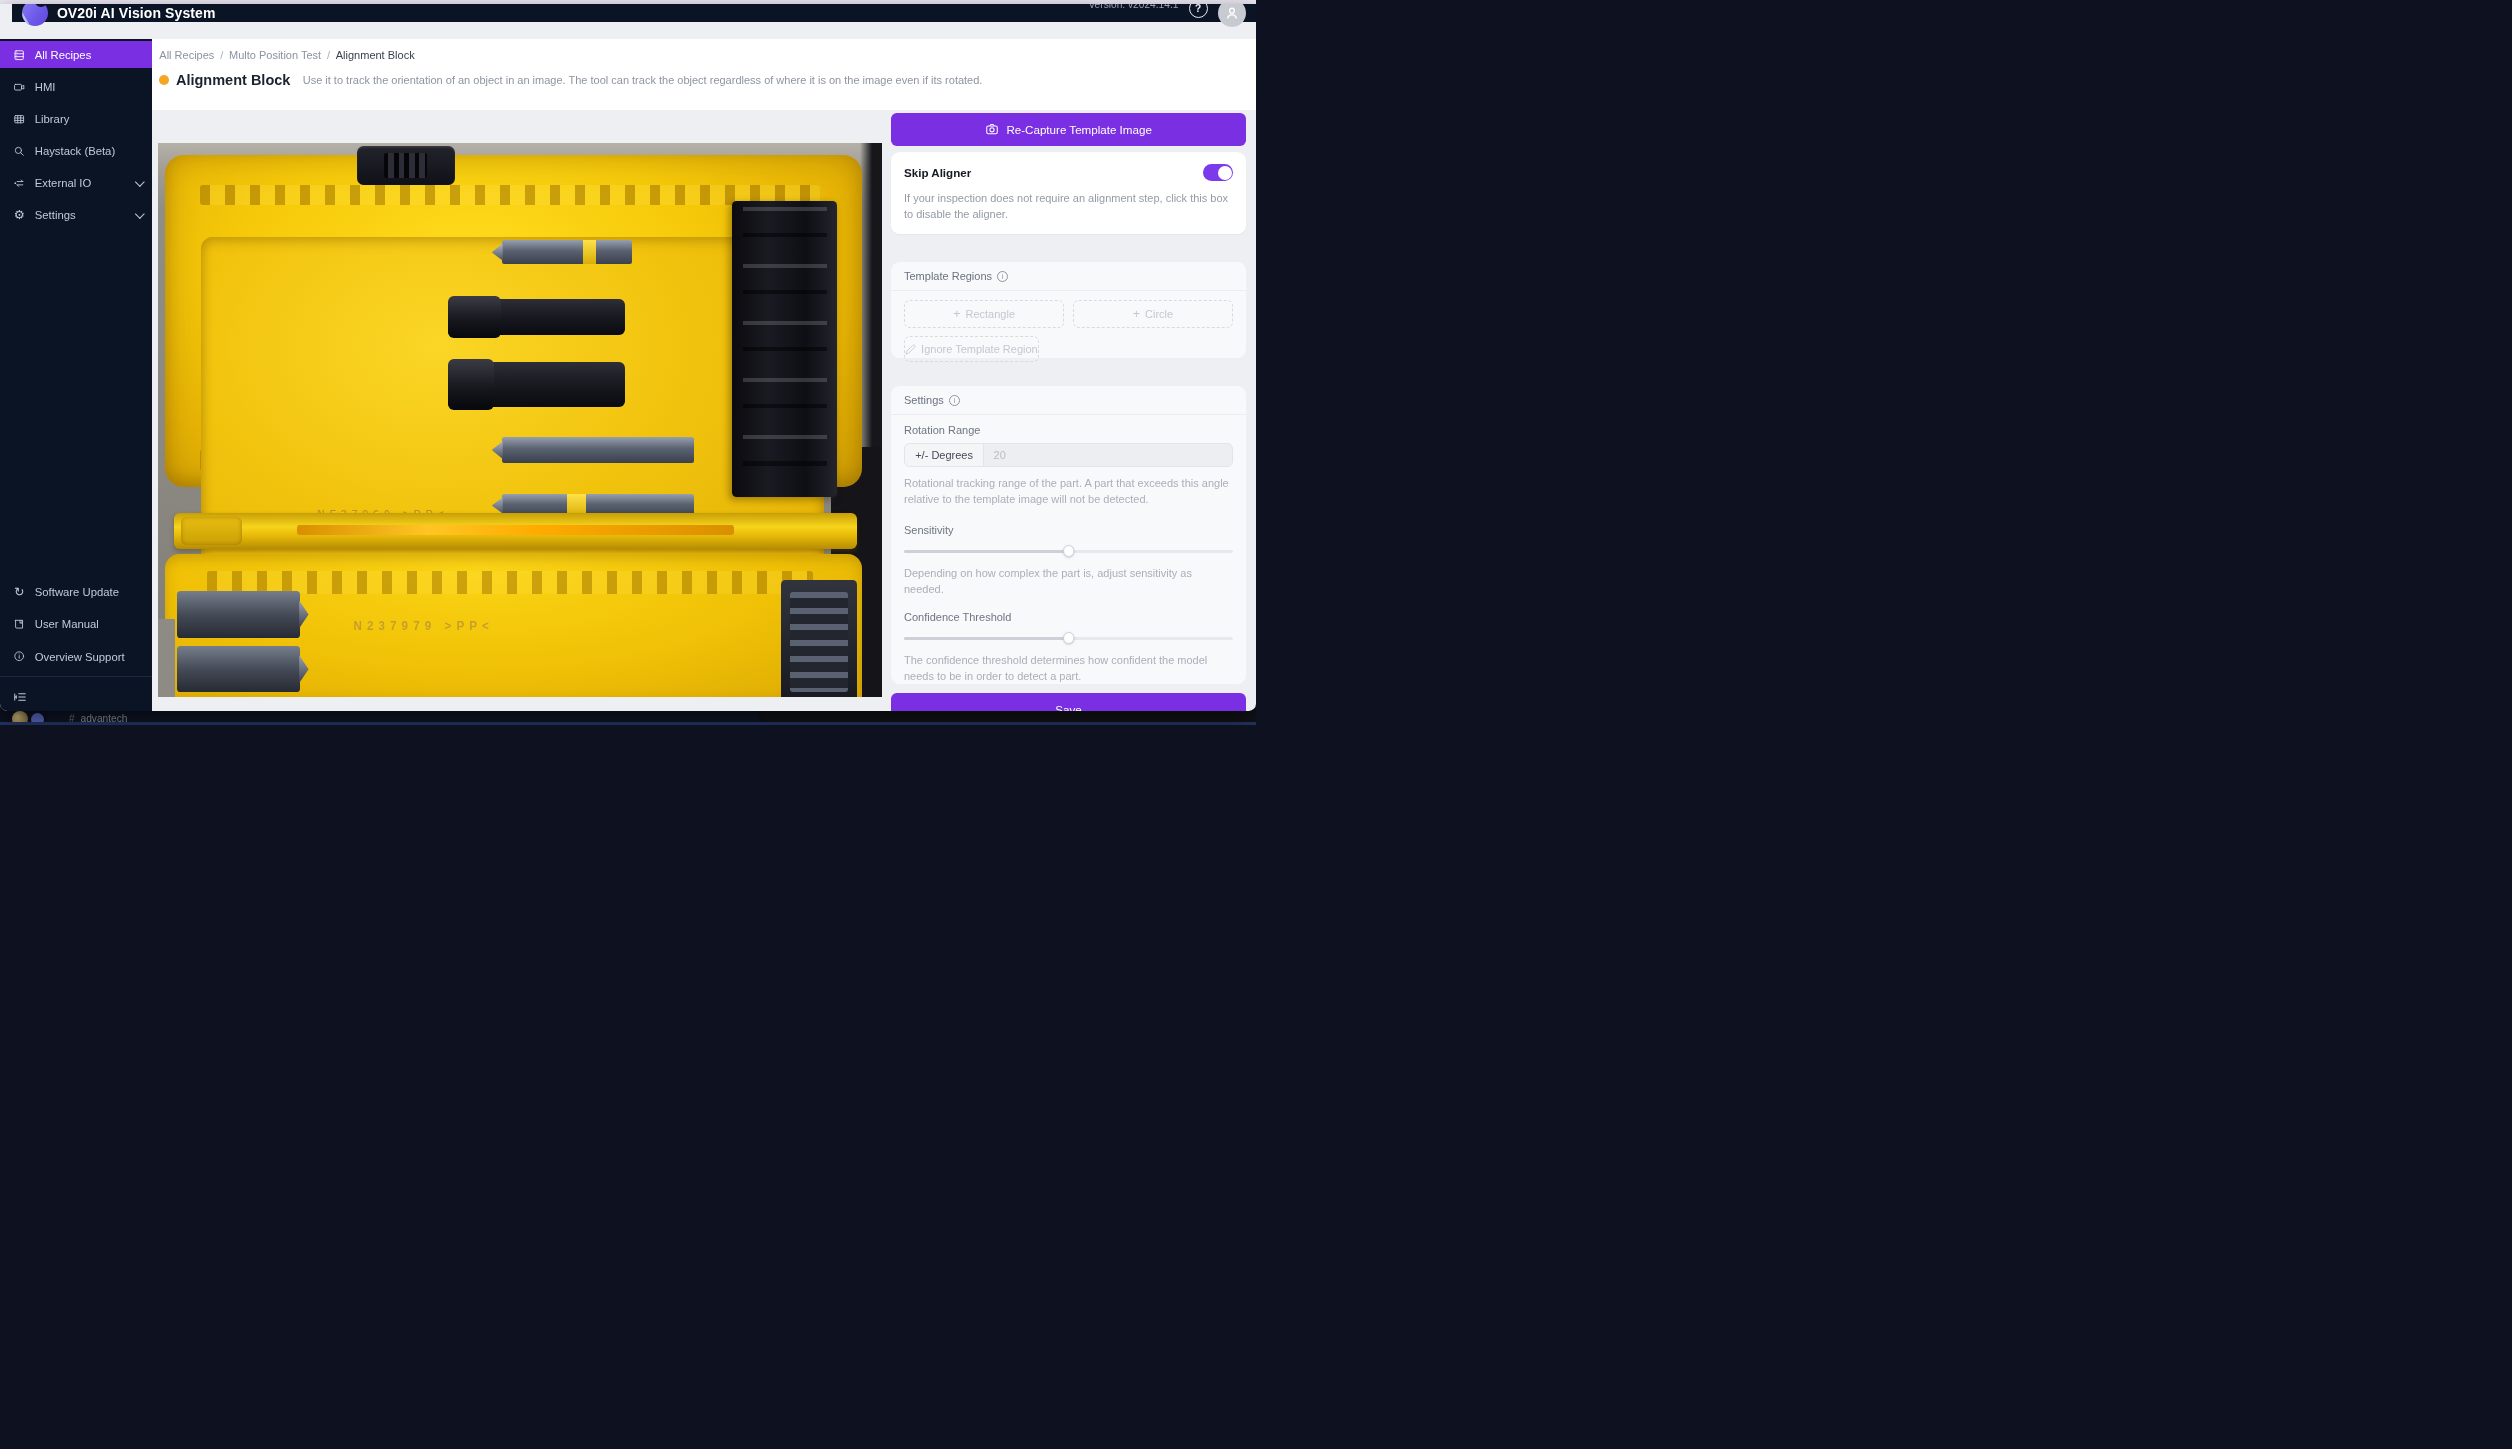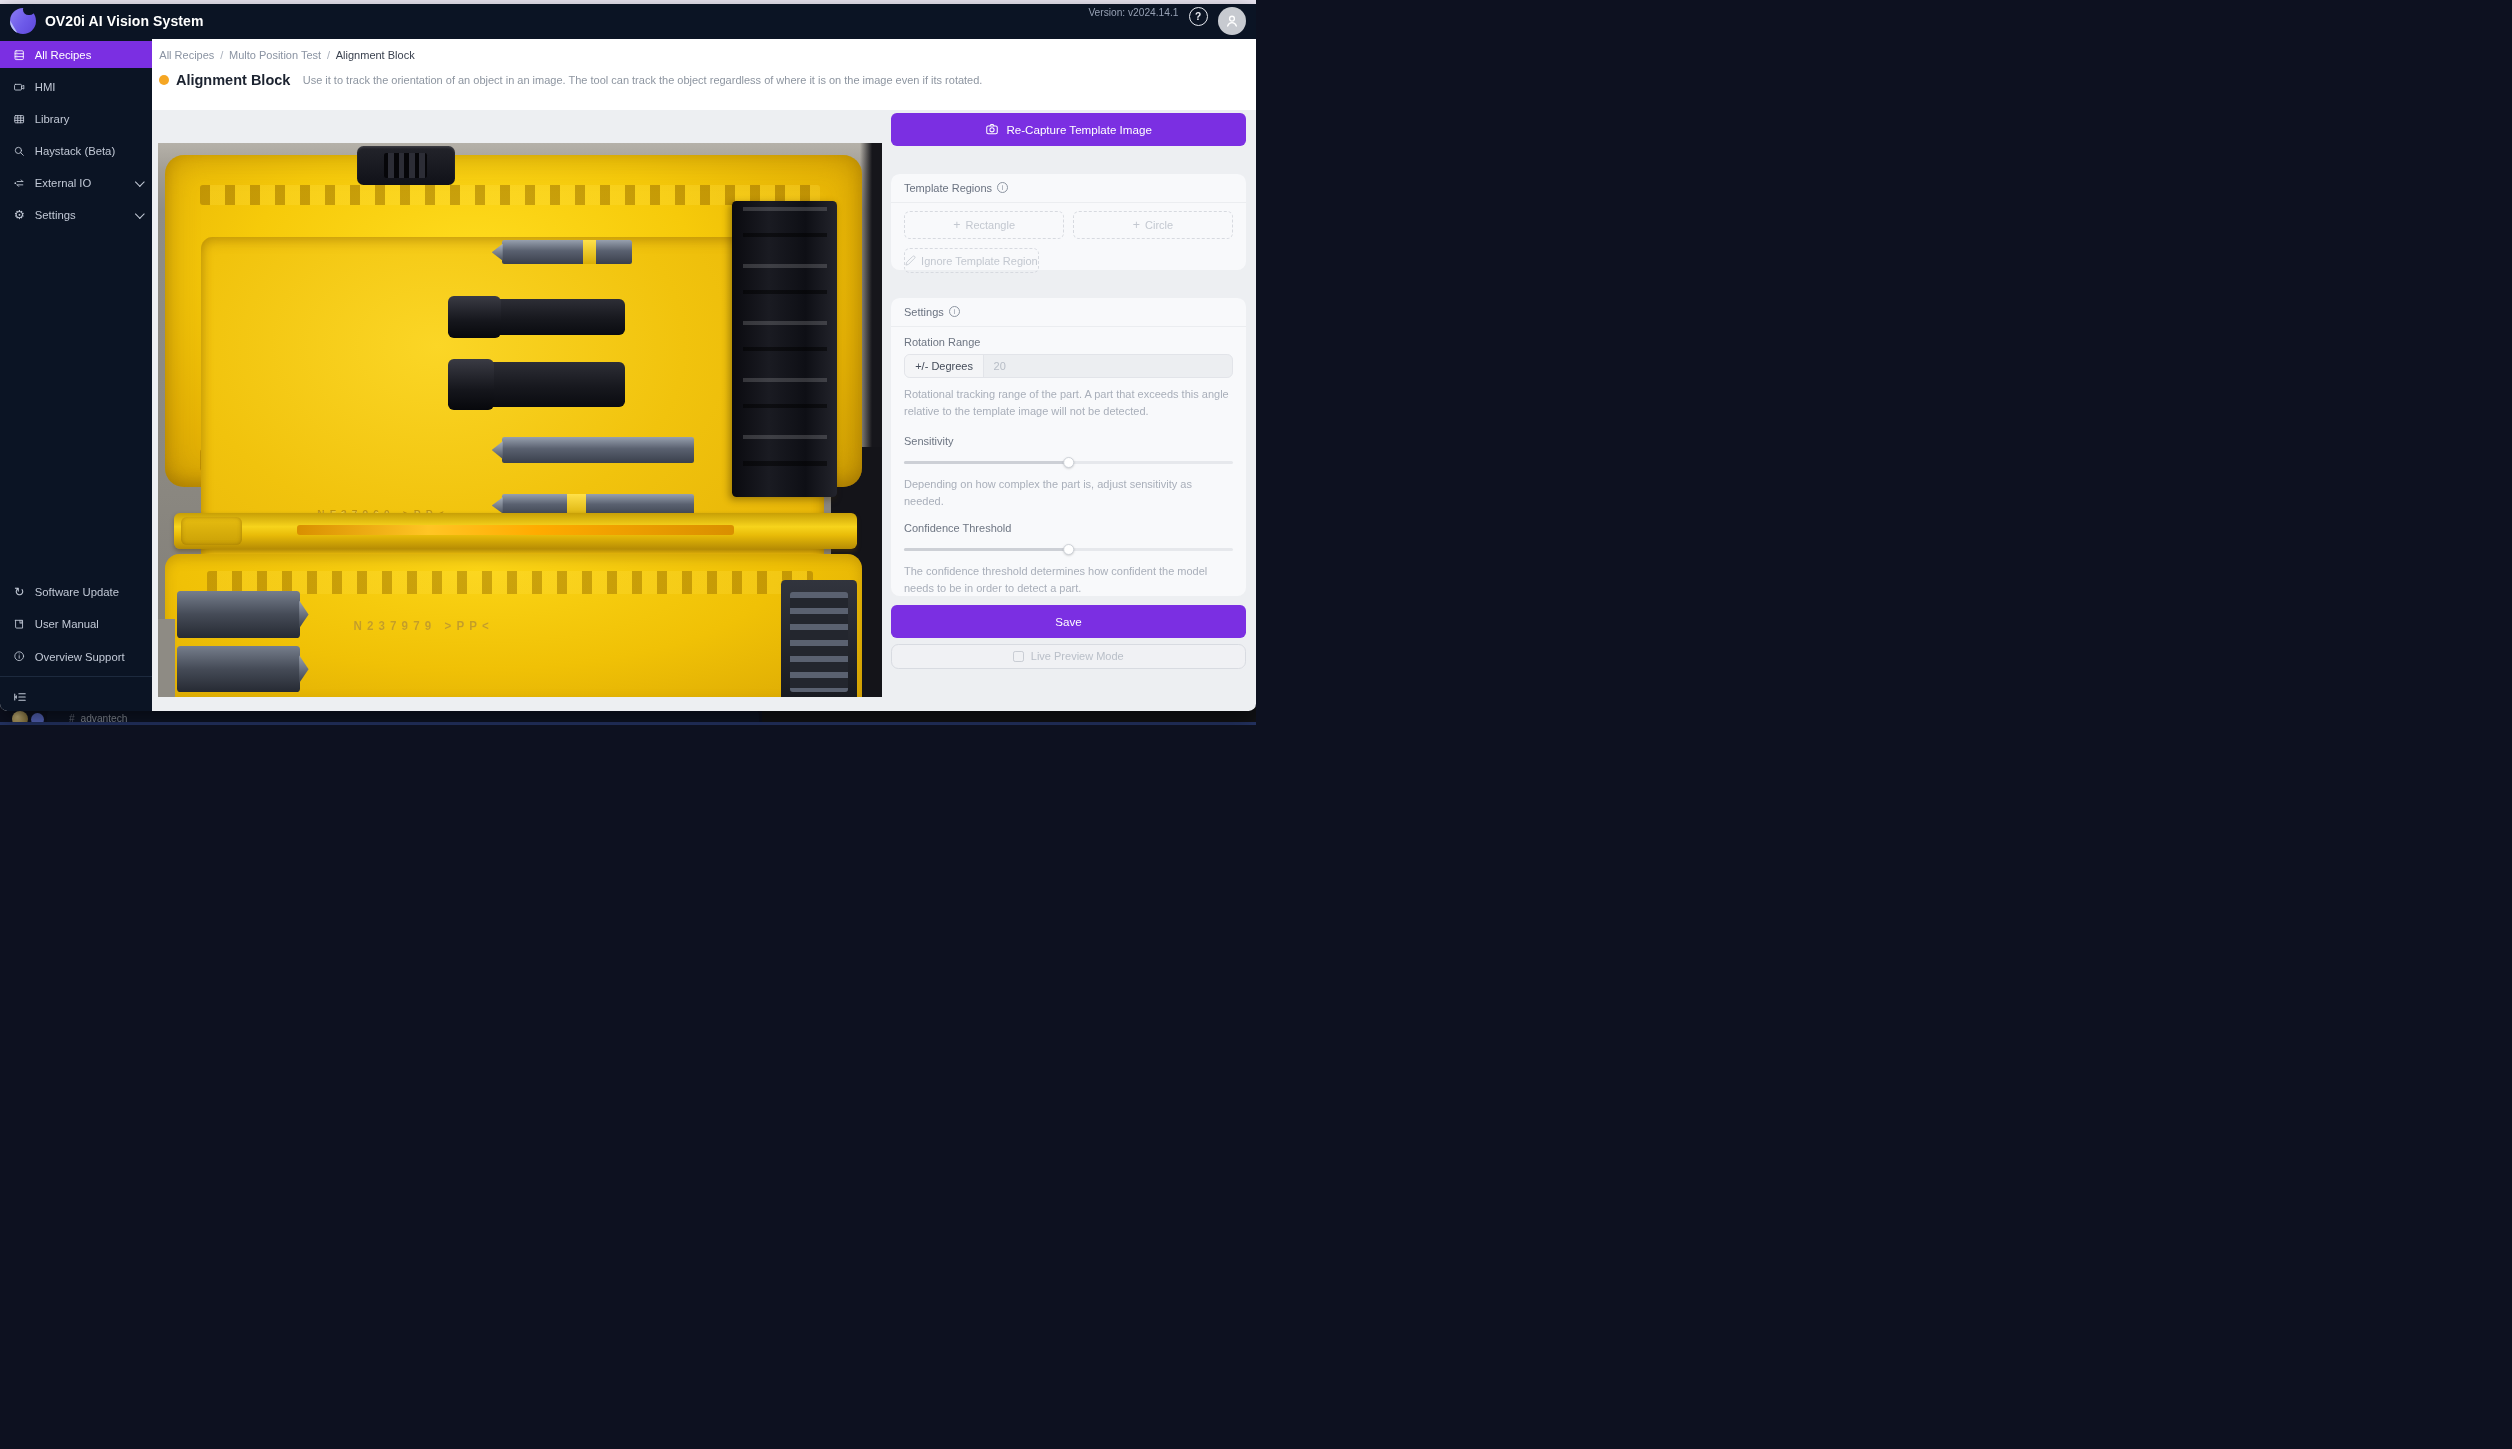--- a/index.html
+++ b/index.html
@@ -16,21 +16,21 @@
   .bg-channel { position:absolute; left:22px; top:3.6px; color:#9299a4; font-size:10.2px; }
   .bg-channel .hash { color:#6b7280; margin-right:5.8px; }
   .bg-right-black { position:absolute; left:762px; right:0; top:0; bottom:0; background:#121317; }
   .bg-bottom-bar { position:absolute; left:0; right:0; bottom:0; height:2.9px; background:#263668; }
 
   
   .app { position:absolute; top:3.6px; left:0; width:1256px; height:707px; border-radius:0 0 7.3px 7.3px;
     overflow:hidden; background:#edeff2; box-shadow:0 8.7px 25px rgba(0,0,0,.55); }
 
   
-  .header { position:absolute; top:0; left:0; right:0; height:35px; background:#0b1424; display:flex; align-items:center; padding:0 10.2px; z-index:5; }
+  .header { position:absolute; top:0; left:12px; right:0; height:18px; background:#0b1424; display:flex; align-items:center; padding:0 10.2px; z-index:5; }
   .logo { width:26px; height:26px; position:relative; margin-right:8.7px; }
   .logo .ball { position:absolute; inset:0; border-radius:50%; background:linear-gradient(125deg,#8b7df2 0%,#6d5ae9 55%,#5e47da 100%); overflow:hidden; }
   .logo .wedge { position:absolute; left:0; bottom:0; width:55%; height:60%; background:#b9c2f4; clip-path:polygon(0 15%, 55% 100%, 0 100%); }
   .logo .bite { position:absolute; right:1.5px; top:-4.4px; width:11.6px; height:11.6px; border-radius:50%; background:#0b1424; }
   .app-title { color:#ffffff; font-size:14px; font-weight:700; letter-spacing:0.1px; }
   .header-right { margin-left:auto; display:flex; gap:10.2px; }
   .version { color:#96a0b3; font-size:10.2px; }
   .help-btn { width:19px; height:19px; border-radius:50%; border:1.5px solid #e8ebf1; color:#e8ebf1; display:flex; align-items:center; justify-content:center; font-size:10.2px; font-weight:700; cursor:pointer; }
   .avatar { width:28px; height:28px; border-radius:50%; background:#c7cad0; display:flex; align-items:center; justify-content:center; }
 
@@ -358,20 +358,29 @@
 
     <button class="btn-purple recapture">
       <svg viewBox="0 0 24 24">
         <rect x="3" y="7" width="18" height="13" rx="2.5"></rect>
           <path d="M8.5 7l1.6-2.6h3.8L15.5 7"></path>
           <circle cx="12" cy="13.3" r="3.6"></circle>
       </svg>
       <span>Re-Capture Template Image</span>
     </button>
 
+    <div class="card card-white skip-card">
+      <div class="skip-top">
+        <span class="skip-label">Skip Aligner</span>
+        <div class="toggle on">
+            <div class="knob"></div>
+          </div>
+      </div>
+      <div class="skip-desc">If your inspection does not require an alignment step, click this box to disable the aligner.</div>
+    </div>
 
     <div class="card card-gray tr-card">
       <div class="sec-head">
         <span>Template Regions</span>
         <span class="info-ic">i</span>
       </div>
       <div class="tr-body">
         <div class="dash-row">
           <button class="dash-btn">
             <span class="plus">+</span>

